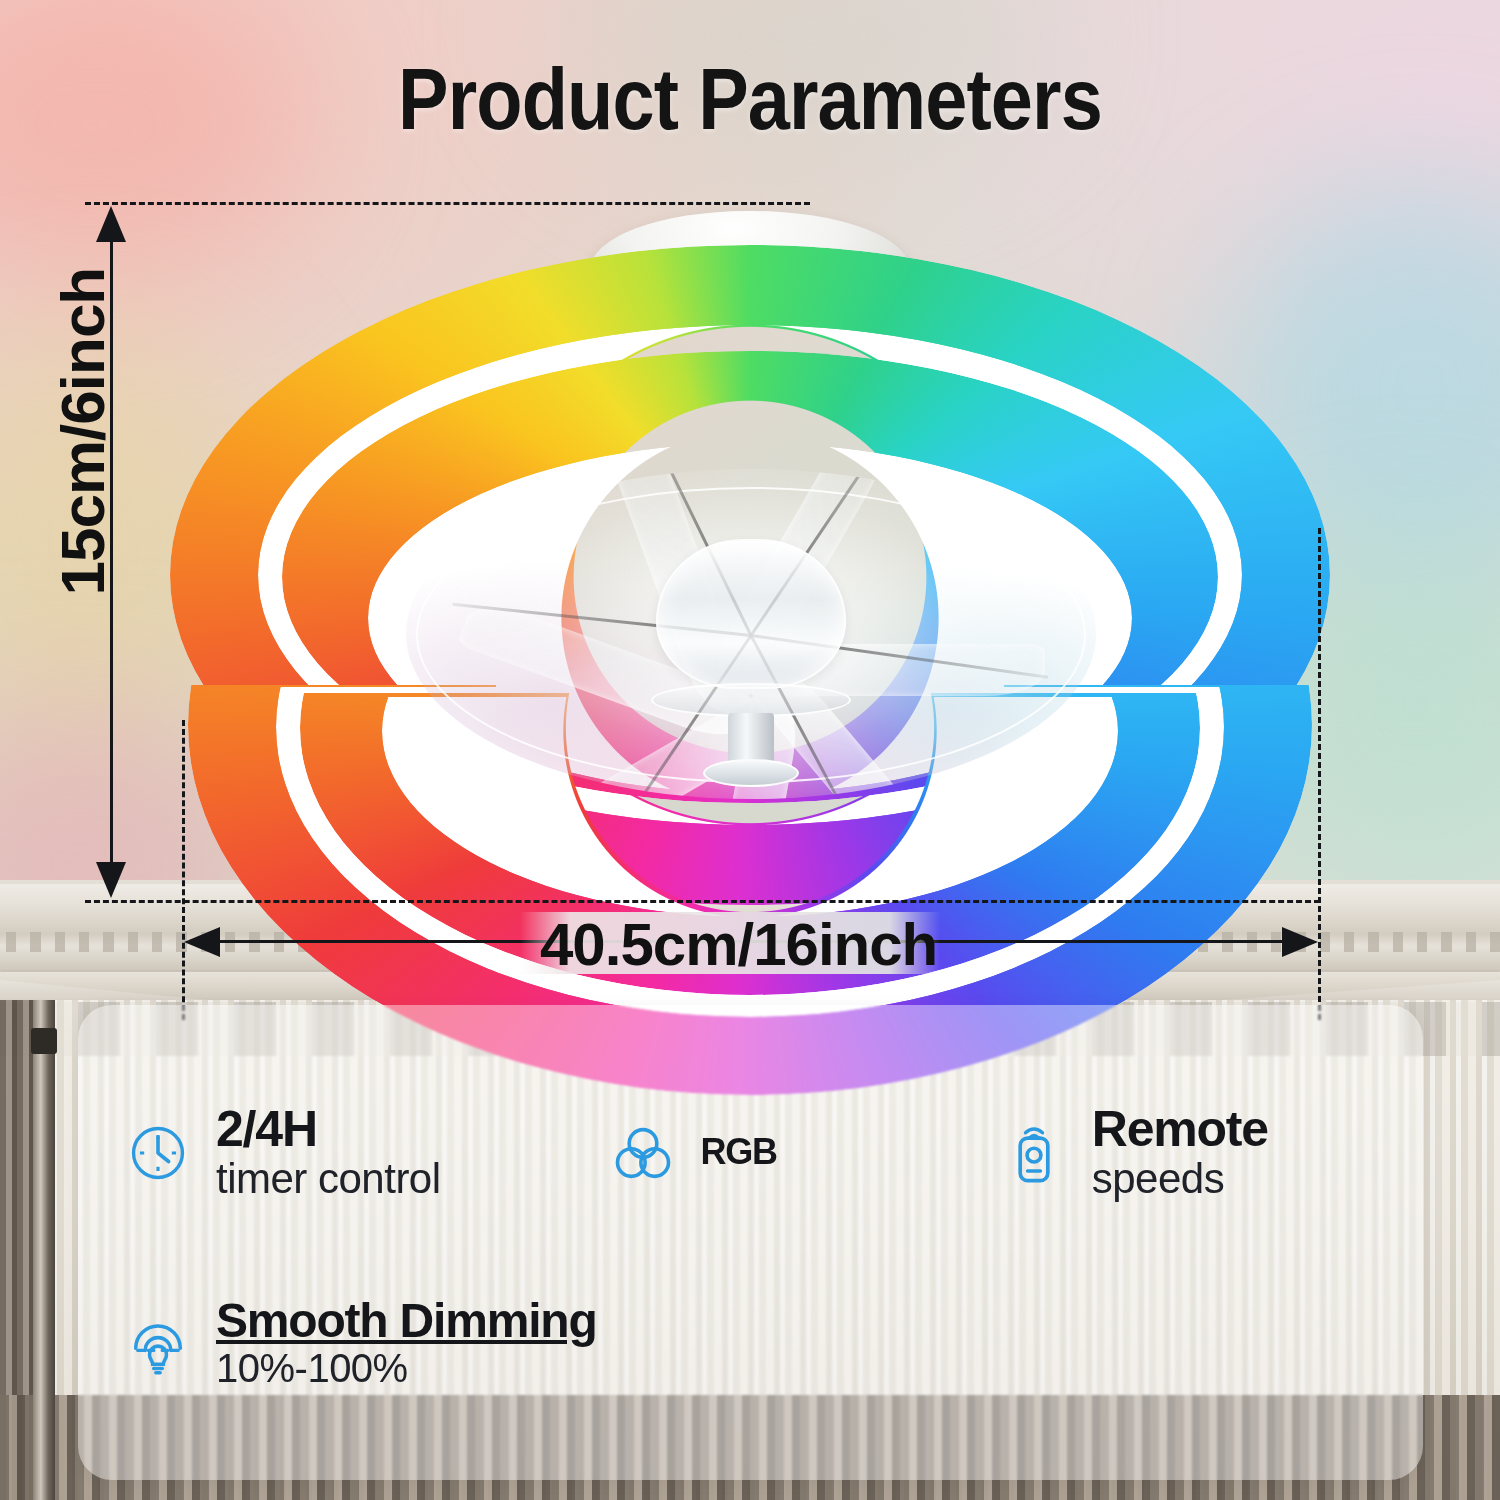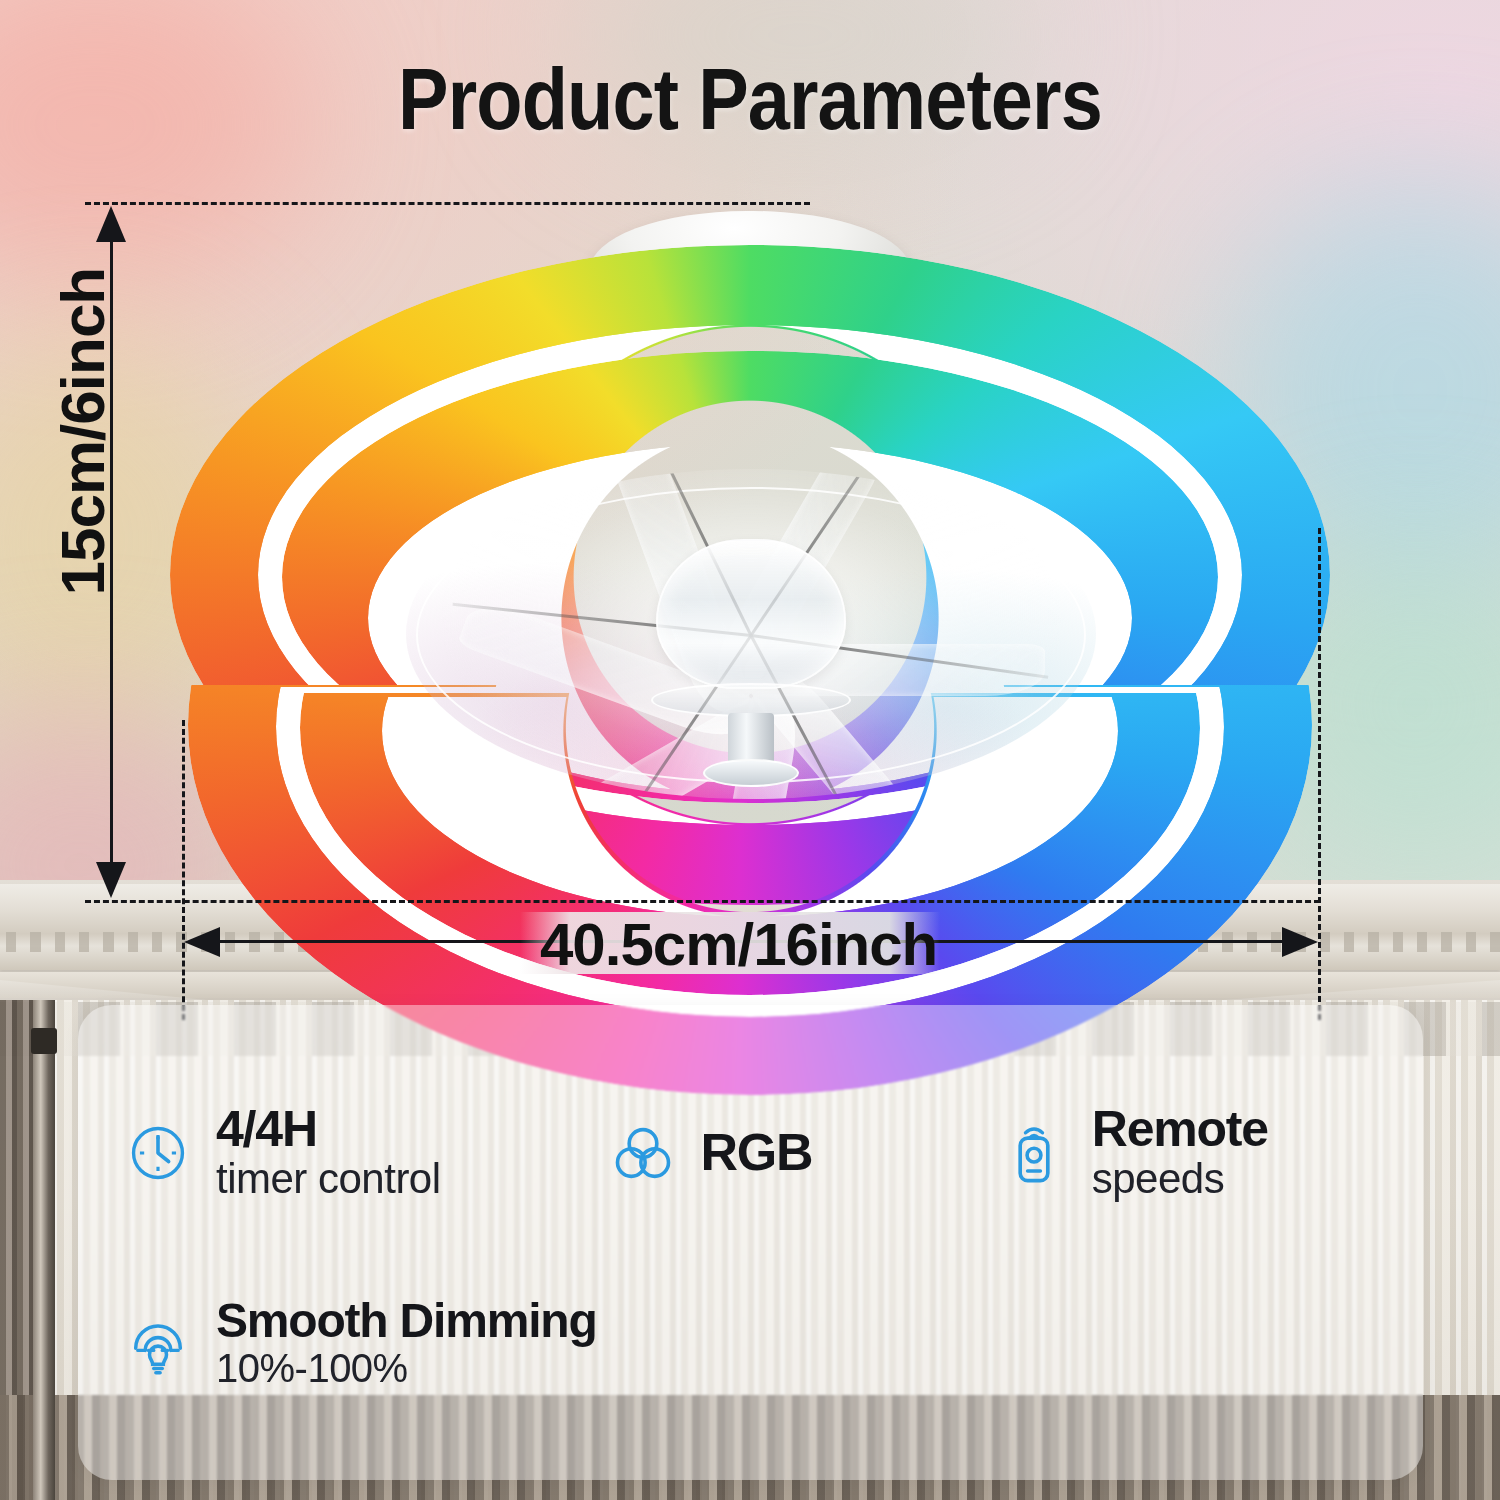--- a/index.html
+++ b/index.html
@@ -266,22 +266,22 @@
     grid-template-rows:1fr 1fr;
     column-gap:10px; row-gap:0px;
     align-items:center;
   }
   .feat{ display:flex; align-items:center; gap:22px; }
   .feat .ic{ flex:0 0 auto; width:72px; height:72px; display:flex; align-items:center; justify-content:center; }
   .feat .ic svg{ width:68px; height:68px; display:block; }
   .feat .txt{ display:flex; flex-direction:column; justify-content:center; }
   .feat .t1{ font-size:50px; font-weight:700; color:#15161a; line-height:1.02; letter-spacing:-1.2px; white-space:nowrap;}
   .feat .t2{ font-size:42px; font-weight:400; color:#20222a; line-height:1.12; letter-spacing:-.5px; white-space:nowrap;}
-  .feat.single .t1{ font-size:52px; }
-  .feat.wide .t1{ font-size:48px; }
+  .feat.single .t1{ font-size:36px; }
+  .feat.wide .t1{ font-size:48px;text-decoration:underline; }
   .feat.wide .t2{ font-size:40px; }
 </style>
 </head>
 <body>
 
 <div id="scene">
 
   <div class="bg-base"></div>
   <div class="spill s1"></div>
   <div class="spill s2"></div>
@@ -429,21 +429,21 @@
 
     <div class="feat">
       <span class="ic">
         <svg viewBox="0 0 64 64" fill="none" stroke="#2b9ae0" stroke-width="3.2">
           <circle cx="32" cy="32" r="23"></circle>
           <path d="M32 15v4M32 45v4M15 32h4M45 32h4" stroke-width="3"></path>
           <path d="M32 32V17M32 32l10 8" stroke-width="3.4" stroke-linecap="round"></path>
         </svg>
       </span>
       <span class="txt">
-        <span class="t1">4/4H</span>
+        <span class="t1">2/4H</span>
         <span class="t2">timer control</span>
       </span>
     </div>
 
 
     <div class="feat single">
       <span class="ic">
         <svg viewBox="0 0 64 64" fill="none" stroke="#2b9ae0" stroke-width="3.4">
           <circle cx="32" cy="23" r="13"></circle>
           <circle cx="21" cy="41" r="13"></circle>

